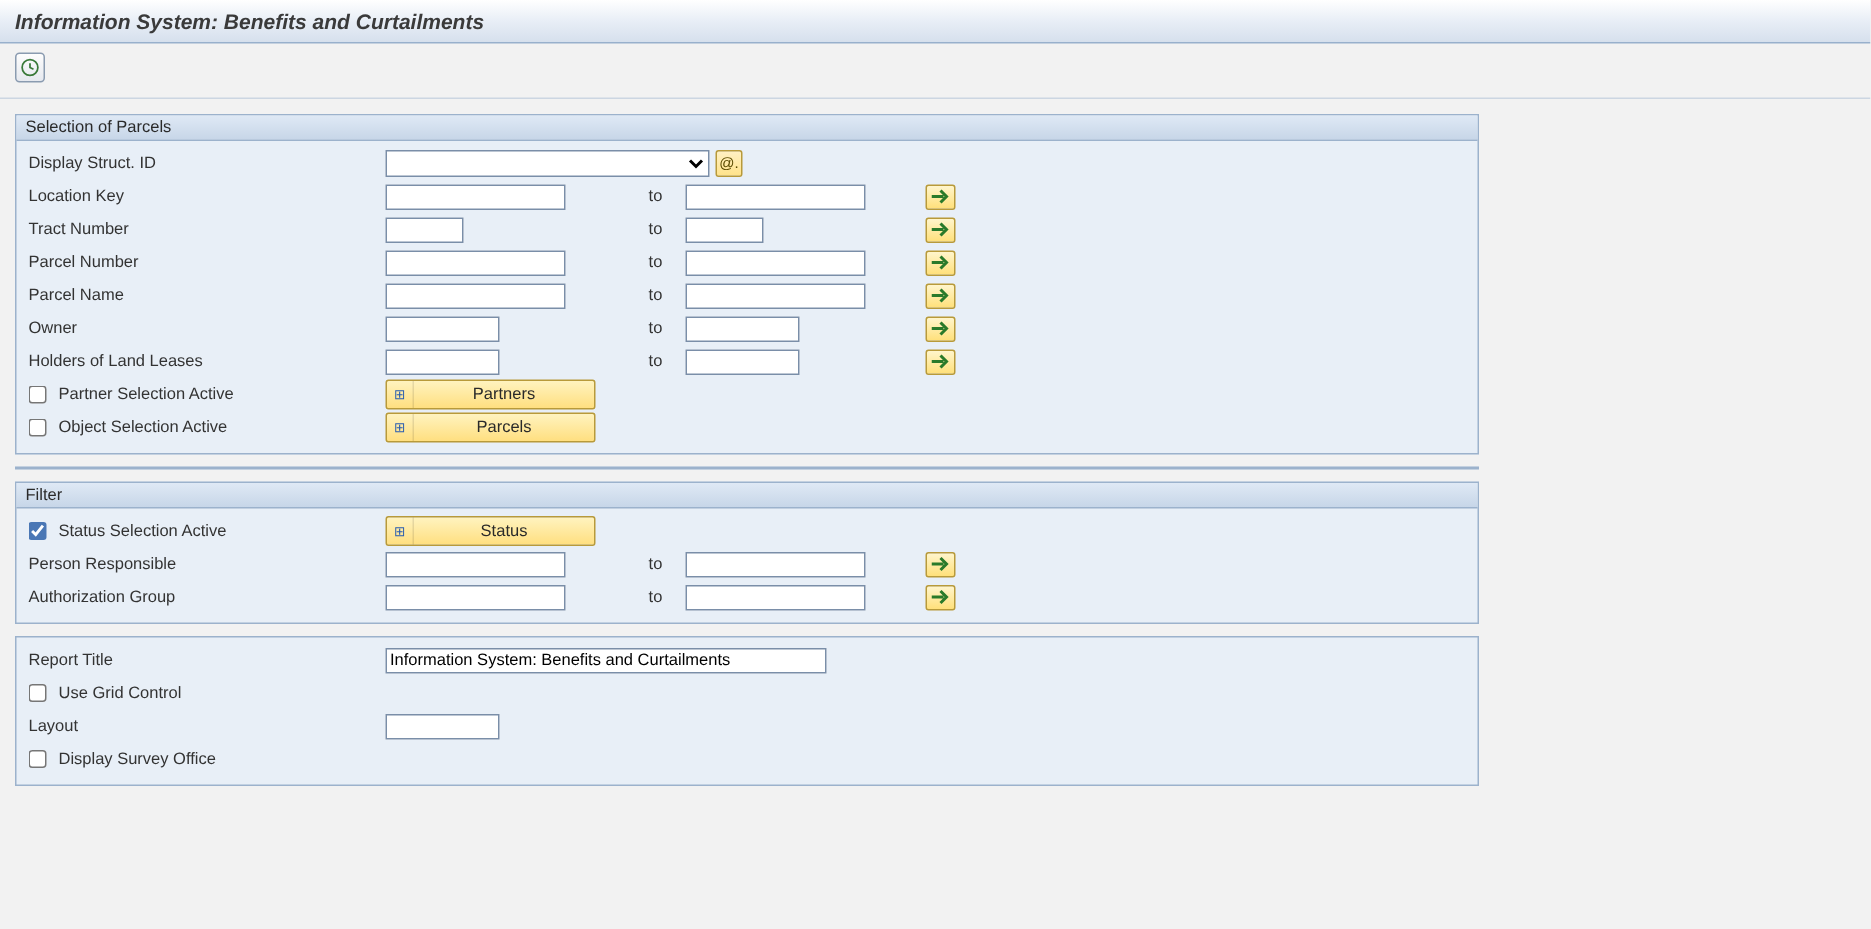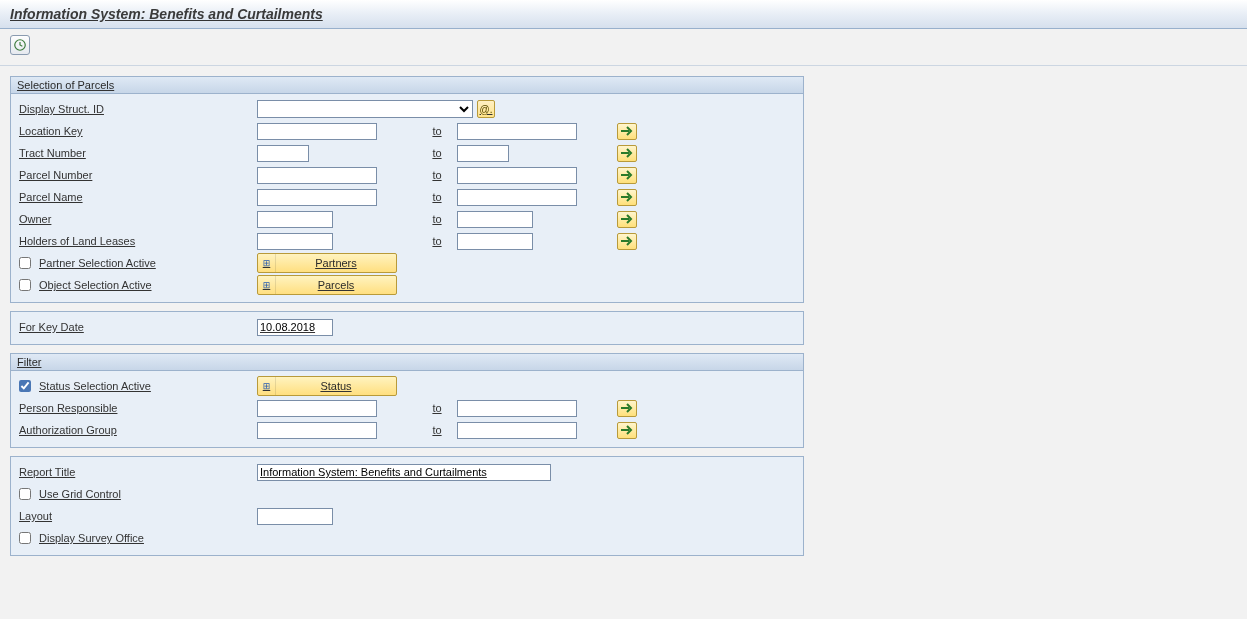--- a/index.html
+++ b/index.html
@@ -43,21 +43,21 @@
     position: absolute;
     left: 240px;
     top: 30px;
     font-size: 20px;
     color: rgba(200,130,60,0.35);
     font-family: Georgia, serif;
     pointer-events: none;
   }
   .content { padding: 10px 10px; }
   .groupbox {
-    width: 794px;
+    width: 976px;
     border: 1px solid #9cb2cc;
     margin-bottom: 8px;
     background: #e8eff7;
   }
   .group-title {
     background: linear-gradient(to bottom, #dfe9f5, #c7d6e8);
     border-bottom: 1px solid #9cb2cc;
     padding: 2px 6px;
     font-size: 11px;
     color: #2a2a2a;
@@ -148,21 +148,21 @@
   }
   input[type=checkbox] {
     margin: 0 4px 0 0;
     width: 12px; height: 12px;
     accent-color: #4a77b5;
   }
 </style>
 </head>
 <body>
 
-<div class="page" style="position:relative;text-decoration:underline;">
+<div class="page" style="position:relative;">
   <div class="titlebar">Information System: Benefits and Curtailments</div>
   <div class="toolbar">
     <span class="execute-btn">
       <svg viewBox="0 0 24 24">
         <circle cx="12" cy="12" r="9" fill="none" stroke="#3a7a3a" stroke-width="2"></circle>
         <path d="M12 7v5l4 2" fill="none" stroke="#3a7a3a" stroke-width="2"></path>
       </svg>
     </span>
   </div>
 
@@ -273,26 +273,20 @@
           </div>
           <span class="yellow-btn">
             <span class="icon-slot">⊞</span>
             <span class="lbl">Parcels</span>
           </span>
         </div>
       </div>
     </div>
 
     <div class="groupbox">
-      <div class="group-body">
-        <div class="row">
-          <div class="label-col">For Key Date</div>
-          <input class="txt w80" value="10.08.2018" style="">
-        </div>
-      </div>
     </div>
 
     <div class="groupbox">
       <div class="group-title">Filter</div>
       <div class="group-body">
         <div class="row">
           <div class="label-col">
             <input type="checkbox" checked="" style="">
             <span>Status Selection Active</span>
           </div>

